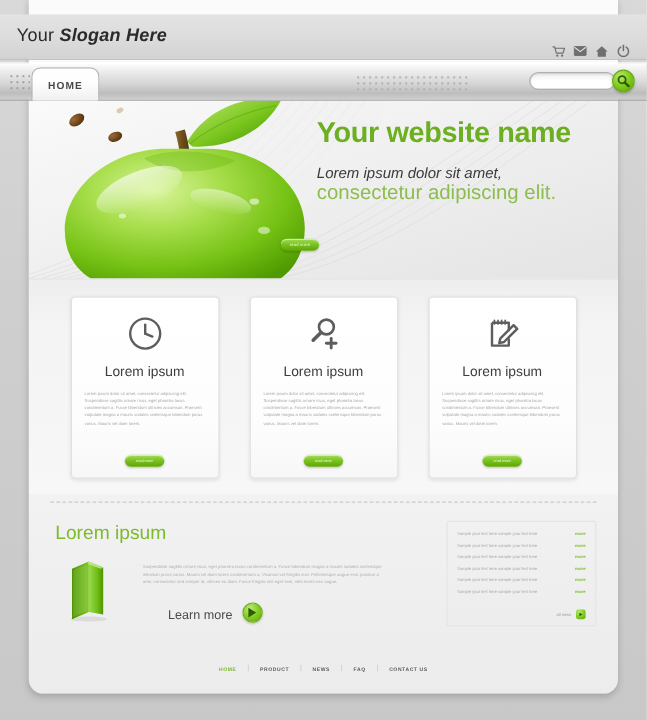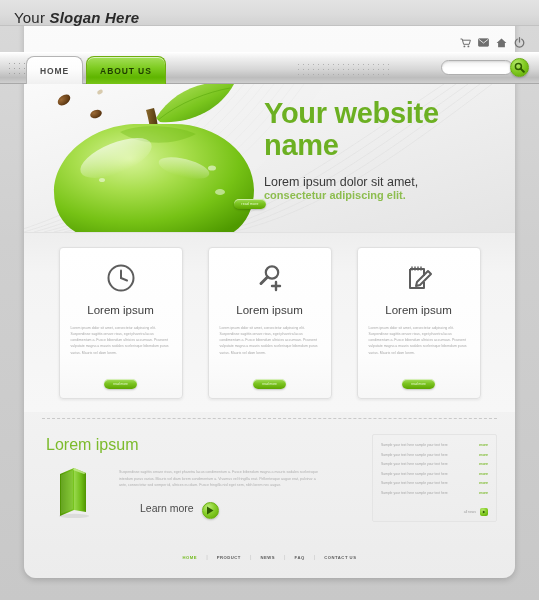--- a/index.html
+++ b/index.html
@@ -17,21 +17,21 @@
   .shell {
     position:absolute; left:24px; top:0; width:491px; height:578px;
     background:linear-gradient(180deg,#fbfbfb 0%,#f4f4f4 60%,#ececec 100%);
     border-radius:0 0 12px 12px;
     box-shadow:0 2px 6px rgba(0,0,0,.18);
     overflow:hidden;
   }
 
   
   .topbar {
-    position:absolute; left:0; top:0; width:539px; height:26px;
+    position:absolute; left:0; top:12px; width:539px; height:38px;
     background:linear-gradient(180deg,#e3e3e3 0%,#dcdcdc 55%,#d2d2d2 100%);
     border-bottom:1px solid #c2c2c2;
     z-index:30;
   }
   .slogan {
     position:absolute; left:14px; top:9px;
     font-size:15px; color:#2a2a2a; letter-spacing:.2px;
     white-space:nowrap;
   }
   .slogan b { font-weight:bold; font-style:italic; }
@@ -103,25 +103,25 @@
 
   
   .hero {
     position:absolute; left:0; top:84px; width:491px; height:148px;
     background:linear-gradient(135deg,#f7f7f7 0%,#eeeeee 45%,#e6e6e6 70%,#f2f2f2 100%);
     overflow:hidden;
   }
   .hero .swoosh { position:absolute; inset:0; }
   .herotext { position:absolute; left:240px; top:14px; width:250px; }
   .h-title {
-    font-size:29px; font-weight:bold; color:#6cb022; letter-spacing:-.3px;
+    font-size:24px; font-weight:bold; color:#6cb022; letter-spacing:-.3px;
     line-height:1.1;
   }
-  .h-sub1 { margin-top:13px; font-size:12.5px; color:#3a3a3a; }
-  .h-sub2 { font-size:11px; color:#8dbd4f;font-weight:bold; }
+  .h-sub1 { margin-top:13px; font-size:12.5px; color:#3a3a3a;font-style:italic; }
+  .h-sub2 { font-size:17px; color:#8dbd4f; }
   .heropill {
     position:absolute; left:210px; top:115px;
     width:32px; height:10px; border-radius:6px;
     background:linear-gradient(180deg,#a3dd5b 0%,#7cc422 45%,#5da600 100%);
     box-shadow:0 1px 2px rgba(0,0,0,.2), inset 0 1px 0 rgba(255,255,255,.5);
     display:flex; align-items:center; justify-content:center;
     font-size:3.4px; color:#eafbd7; letter-spacing:.2px; cursor:pointer;
   }
   .apple-wrap { position:absolute; left:0; top:-12px; width:235px; height:168px; }
 
@@ -169,21 +169,21 @@
     position:absolute; left:22px; top:12px;
     font-size:16px; color:#7cbb2c;
   }
   .book { position:absolute; left:30px; top:42px; }
   .lower-text {
     position:absolute; left:95px; top:45px; width:205px;
     font-size:3.6px; line-height:1.85; color:#b0b0b0;
   }
   .learnrow {
     position:absolute; left:116px; top:78px;
-    display:flex; align-items:flex-start; gap:8px; cursor:pointer;
+    display:flex; align-items:flex-end; gap:8px; cursor:pointer;
   }
   .learn-label { font-size:10.5px; color:#4a4a4a; }
   .playbtn {
     width:17px; height:17px; border-radius:50%;
     background:radial-gradient(circle at 35% 28%,#bdec79 0%,#88cf2c 45%,#5ea800 100%);
     border:1px solid #6cb013;
     display:flex; align-items:center; justify-content:center;
     box-shadow:0 1px 2px rgba(0,0,0,.22);
   }
 
@@ -492,21 +492,20 @@
         <line x1="5.5" y1="0.7" x2="5.5" y2="5" stroke="#6f6f6f" stroke-width="1.25" stroke-linecap="round"></line>
       </svg>
     </span>
   </div>
 
   <div class="navbar">
     <div class="navdots"></div>
 
     <div class="navtabs">
       <div class="tab">HOME</div>
-      <div class="tab active">ABOUT US</div>
     </div>
 
     <div class="navdash"></div>
 
     <div class="searchwrap">
       <input class="searchbox" type="text" placeholder="" style="">
       <span class="searchbtn">
         <svg width="11" height="11" viewBox="0 0 11 11">
           <circle cx="4.4" cy="4.4" r="3" fill="none" stroke="#2f5c00" stroke-width="1.5"></circle>
           <line x1="6.6" y1="6.6" x2="9.8" y2="9.8" stroke="#2f5c00" stroke-width="2" stroke-linecap="round"></line>

